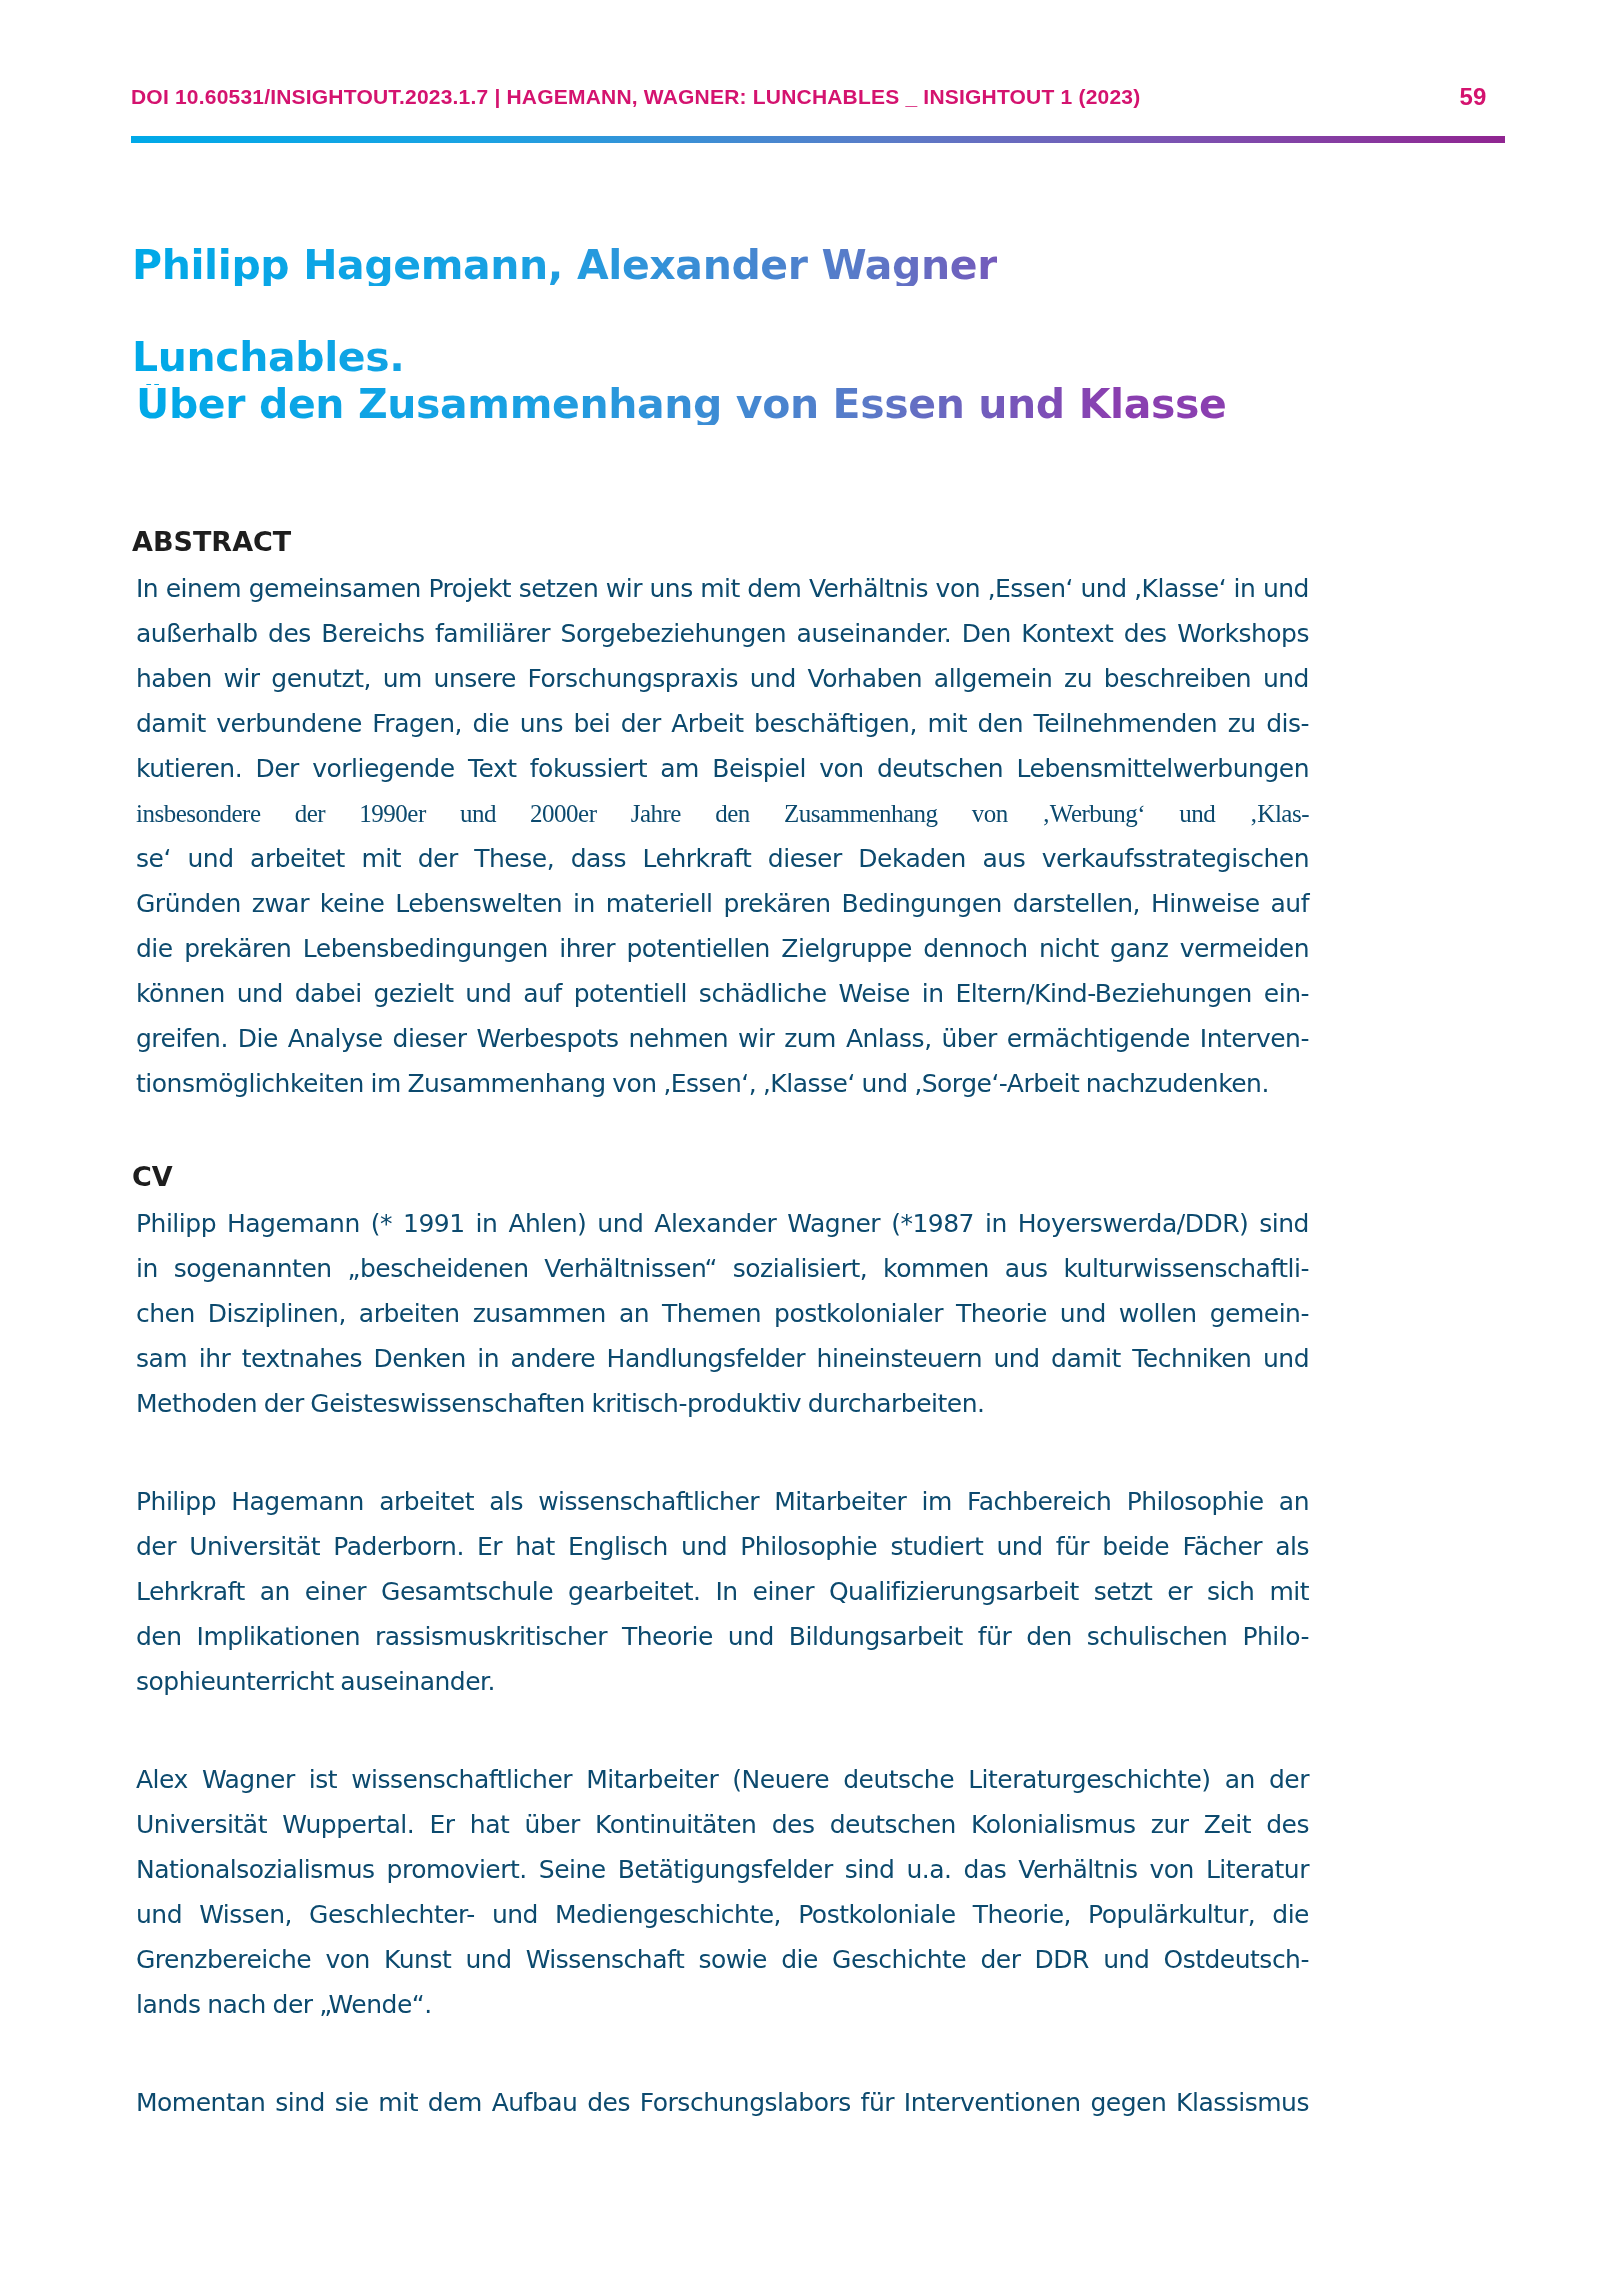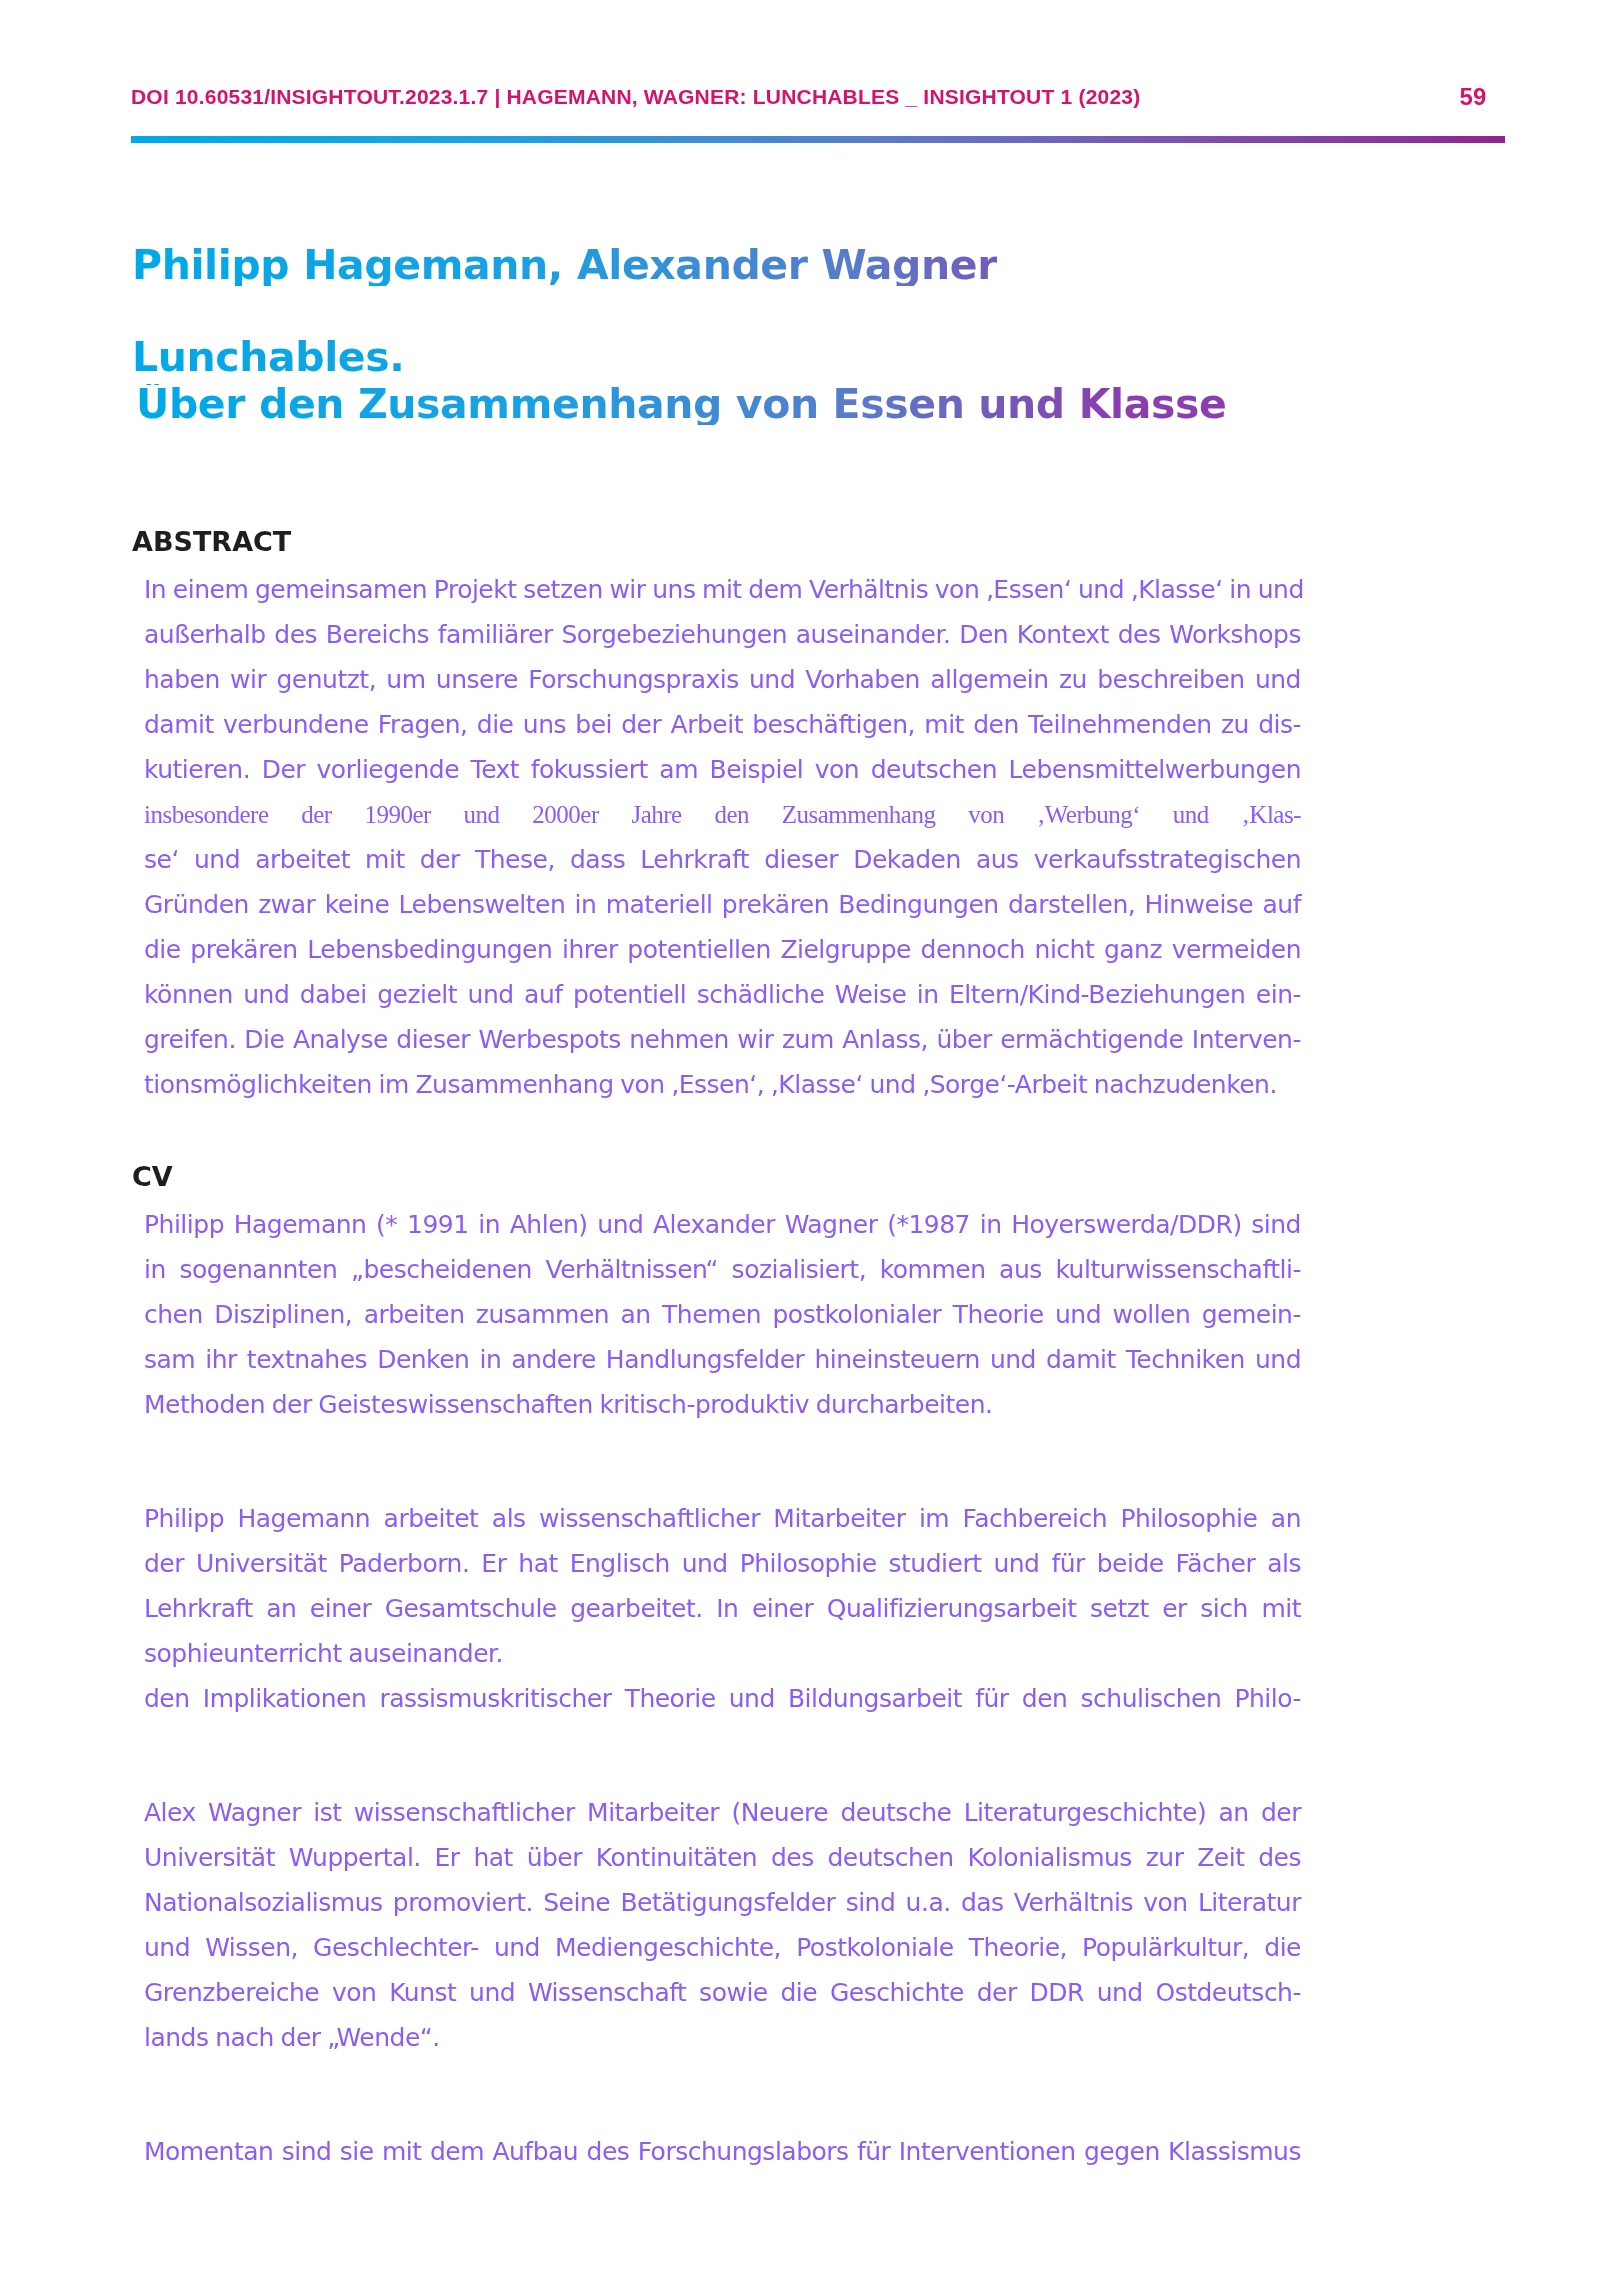--- a/index.html
+++ b/index.html
@@ -75,23 +75,23 @@
       font-weight: bold;
       font-size: 27px;
       color: #1e1e1e;
       line-height: 1;
       margin: 0 0 11.4px 0;
     }
     .para {
       font-family: "DejaVu Sans", sans-serif;
       font-size: 25px;
       line-height: 45px;
-      color: #8b5cf6;
+      color: #0c4a6e;
       text-align: justify;
-      margin: 12px;
+      margin: 4px;
       letter-spacing: -0.5px;
       word-spacing: -0.8px;
     }
     .para .line {
       display: block;
       text-align: justify;
       text-align-last: justify;
       white-space: nowrap;
     }
     .para .line.last {
@@ -141,22 +141,22 @@
     <span class="line" style="display: block;">chen Disziplinen, arbeiten zusammen an Themen postkolonialer Theorie und wollen gemein-</span>
     <span class="line" style="display: block;">sam ihr textnahes Denken in andere Handlungsfelder hineinsteuern und damit Techniken und</span>
     <span class="line last" style="display: block;">Methoden der Geisteswissenschaften kritisch-produktiv durcharbeiten.</span>
   </p>
   <div class="gap"></div>
 
   <p class="para">
     <span class="line" style="display: block;">Philipp Hagemann arbeitet als wissenschaftlicher Mitarbeiter im Fachbereich Philosophie an</span>
     <span class="line" style="display: block;">der Universität Paderborn. Er hat Englisch und Philosophie studiert und für beide Fächer als</span>
     <span class="line" style="display: block;">Lehrkraft an einer Gesamtschule gearbeitet. In einer Qualifizierungsarbeit setzt er sich mit</span>
+    <span class="line" style="display: block;">den Implikationen rassismuskritischer Theorie und Bildungsarbeit für den schulischen Philo-</span>
     <span class="line last" style="display: block;">sophieunterricht auseinander.</span>
-    <span class="line" style="display: block;">den Implikationen rassismuskritischer Theorie und Bildungsarbeit für den schulischen Philo-</span>
   </p>
   <div class="gap"></div>
 
   <p class="para">
     <span class="line" style="display: block;">Alex Wagner ist wissenschaftlicher Mitarbeiter (Neuere deutsche Literaturgeschichte) an der</span>
     <span class="line" style="display: block;">Universität Wuppertal. Er hat über Kontinuitäten des deutschen Kolonialismus zur Zeit des</span>
     <span class="line" style="display: block;">Nationalsozialismus promoviert. Seine Betätigungsfelder sind u.a. das Verhältnis von Literatur</span>
     <span class="line" style="display: block;">und Wissen, Geschlechter- und Mediengeschichte, Postkoloniale Theorie, Populärkultur, die</span>
     <span class="line" style="display: block;">Grenzbereiche von Kunst und Wissenschaft sowie die Geschichte der DDR und Ostdeutsch-</span>
     <span class="line last" style="display: block;">lands nach der „Wende“.</span>

